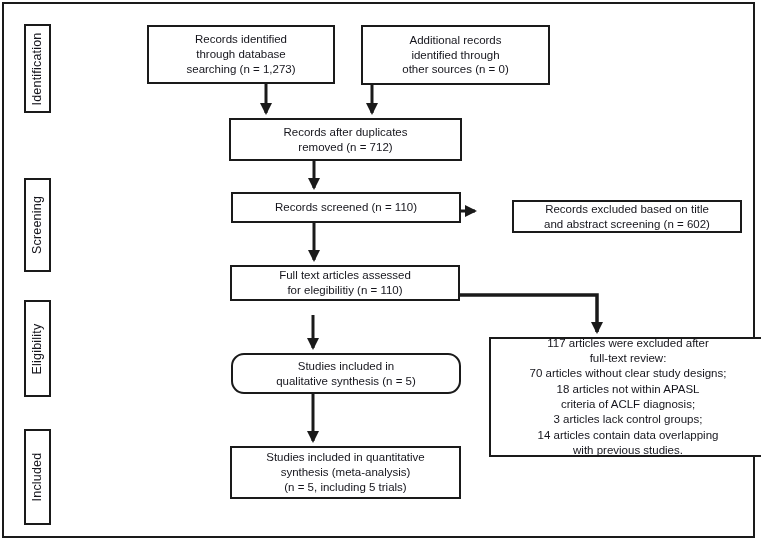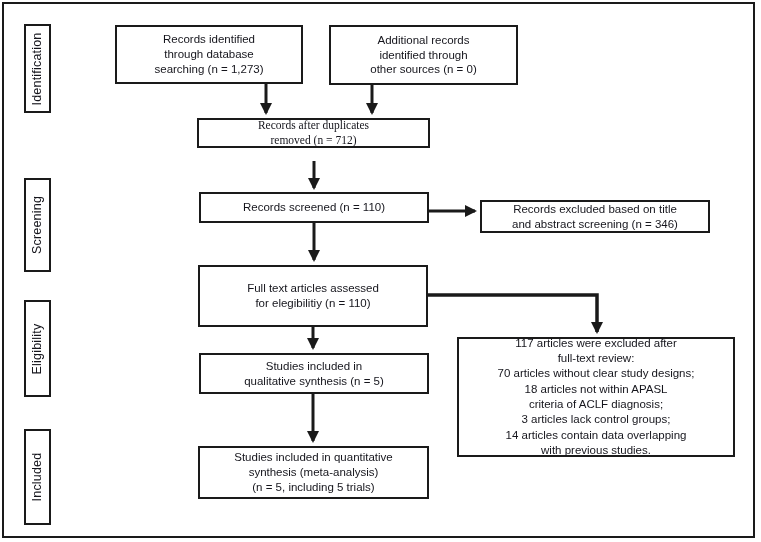--- a/index.html
+++ b/index.html
@@ -60,36 +60,37 @@
   .box {
     position: absolute;
     border: 2px solid #1a1a1a;
     background: #ffffff;
     box-sizing: border-box;
     display: flex;
     align-items: center;
     justify-content: center;
     text-align: center;
     padding: 2px 4px;
+    margin-left: 32px;
   }
   .box-text {
     white-space: pre-line;
     font-size: 11.5px;
     line-height: 1.3;
     color: #15151c;
   }
   .b-dbsearch   { left: 115px; top: 25px;  width: 188px; height: 59px; }
   .b-othersrc   { left: 329px; top: 25px;  width: 189px; height: 60px; }
-  .b-duplicates { left: 197px; top: 118px; width: 233px; height: 30px; font-family: Liberation Serif, serif; }
+  .b-duplicates { left: 197px; top: 118px; width: 233px; height: 43px; }
   .b-screened   { left: 199px; top: 192px; width: 230px; height: 31px; }
   .b-exclscreen { left: 480px; top: 200px; width: 230px; height: 33px; }
-  .b-fulltext   { left: 198px; top: 265px; width: 230px; height: 62px; align-items: center; }
+  .b-fulltext   { left: 198px; top: 265px; width: 230px; height: 36px; align-items: center; }
   .b-exclfull   { left: 457px; top: 337px; width: 278px; height: 120px; }
   .b-exclfull .box-text { line-height: 1.33; }
-  .b-qualit     { left: 199px; top: 353px; width: 230px; height: 41px; }
+  .b-qualit     { left: 199px; top: 353px; width: 230px; height: 41px; border-radius: 13px; }
   .b-quantit    { left: 198px; top: 446px; width: 231px; height: 53px; }
 </style>
 </head>
 <body>
 
 <div class="canvas">
 
   <div class="frame"></div>
 
   <svg class="arrows" viewBox="0 0 761 542" xmlns="http://www.w3.org/2000/svg">
@@ -133,21 +134,21 @@
   </div>
   <div class="box b-duplicates">
     <span class="box-text">Records after duplicates
 removed (n = 712)</span>
   </div>
   <div class="box b-screened">
     <span class="box-text">Records screened (n = 110)</span>
   </div>
   <div class="box b-exclscreen">
     <span class="box-text">Records excluded based on title
-and abstract screening (n = 346)</span>
+and abstract screening (n = 602)</span>
   </div>
   <div class="box b-fulltext">
     <span class="box-text">Full text articles assessed
 for elegibilitiy (n = 110)</span>
   </div>
   <div class="box b-exclfull">
     <span class="box-text">117 articles were excluded after
 full-text review:
 70 articles without clear study designs;
 18 articles not within APASL

